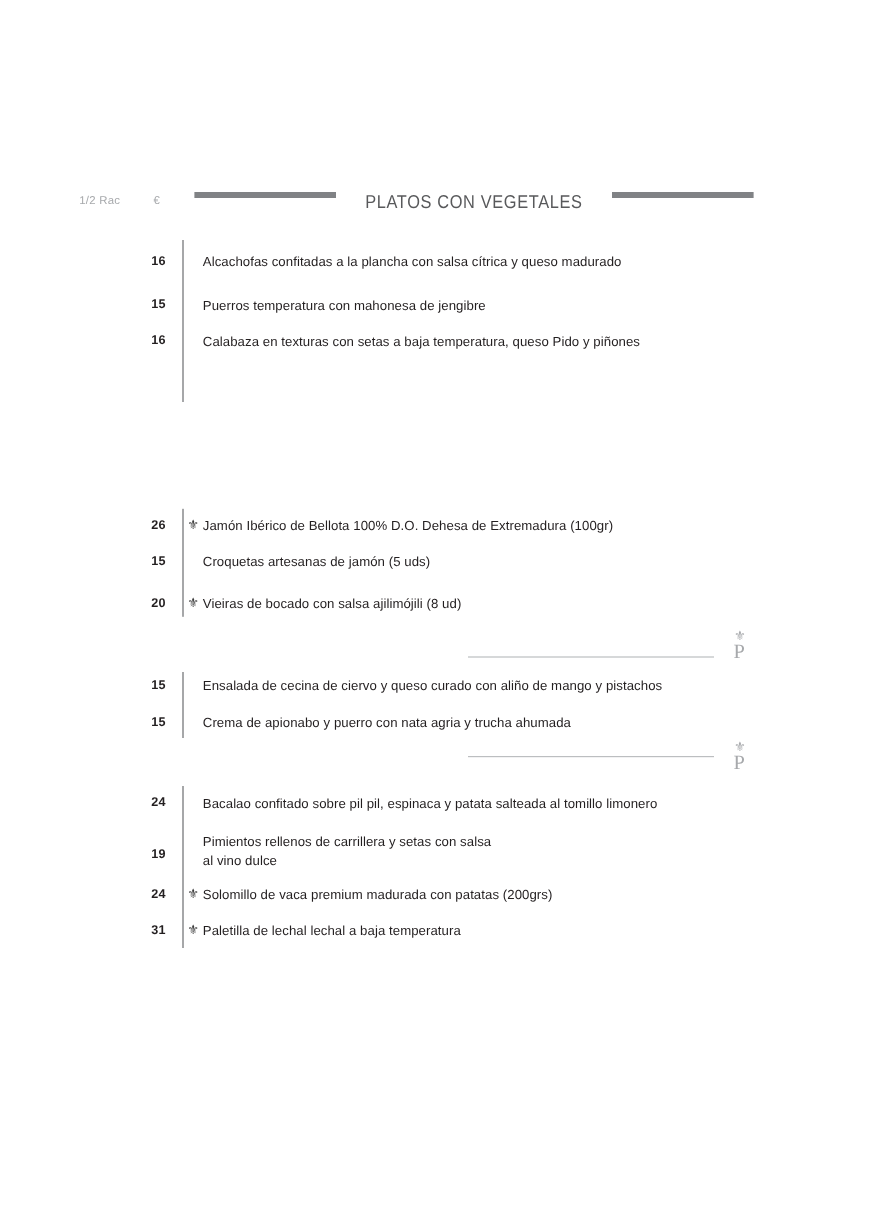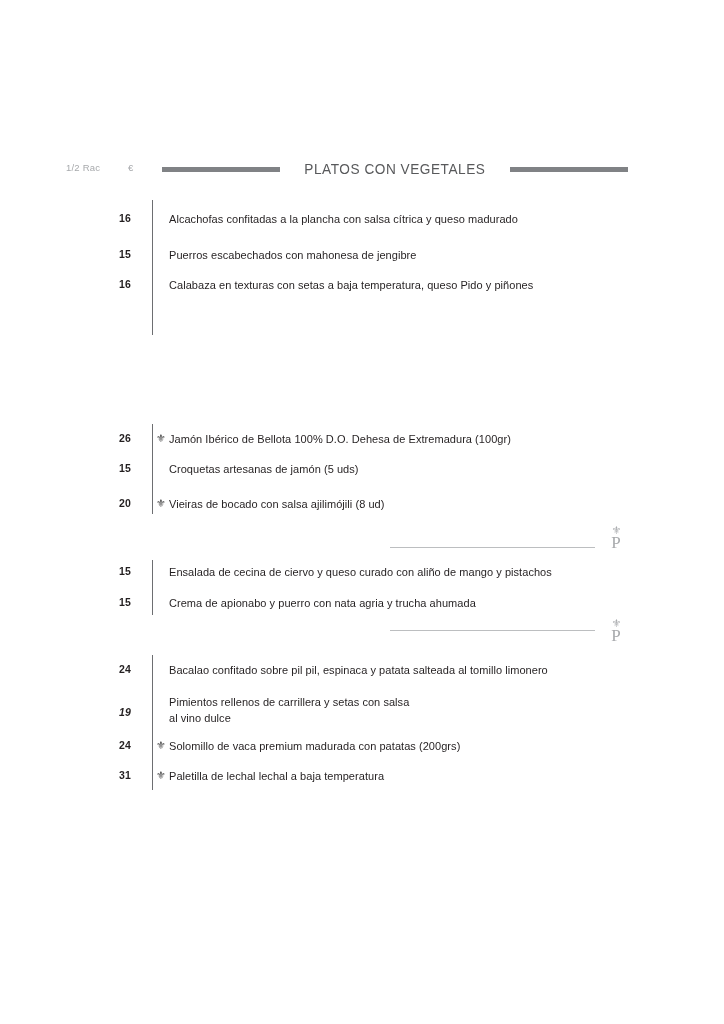--- a/index.html
+++ b/index.html
@@ -20,21 +20,21 @@
     position: relative;
     width: 724px;
     height: 788px;
     border-radius: 14px;
   }
 
   
   .section-head {
     position: absolute;
     display: flex;
-    align-items: center;
+    align-items: flex-start;
     width: 466px;
   }
   .rule {
     flex: 1 1 auto;
     height: 5px;
     background: #808285;
   }
   .rule.left { margin-right: 12px; }
   .rule.right { margin-left: 12px; }
   .section-title {
@@ -71,21 +71,21 @@
   
   .item {
     position: absolute;
     display: flex;
     align-items: flex-start;
   }
   .item .price {
     position: absolute;
     left: 0;
     width: 26px;
-    text-align: left;
+    text-align: center;
     font-size: 10.5px;
     font-weight: bold;
     color: #231f20;
     letter-spacing: 0.2px;
   }
   .item .glyph {
     position: absolute;
     left: 36px;
     width: 12px;
     text-align: center;
@@ -152,21 +152,21 @@
 
   <div class="item" style="left:119px; top:212px; width:560px;">
     <span class="price">16</span>
     <span class="glyph"></span>
     <span class="desc">Alcachofas confitadas a la plancha con salsa cítrica y queso maduradо</span>
   </div>
 
   <div class="item" style="left:119px; top:248px; width:560px;">
     <span class="price">15</span>
     <span class="glyph"></span>
-    <span class="desc">Puerros escabechados con mahonesa de jengibre</span>
+    <span class="desc">Puerros temperatura con mahonesa de jengibre</span>
   </div>
 
   <div class="item" style="left:119px; top:278px; width:560px;">
     <span class="price">16</span>
     <span class="glyph"></span>
     <span class="desc">Calabaza en texturas con setas a baja temperatura, queso Pido y piñones</span>
   </div>
 
 
   <div class="vline" style="left:152px; top:424px; height:90px;"></div>
@@ -215,21 +215,21 @@
     <span class="cr-letter">P</span>
   </div>
 
   <div class="item" style="left:119px; top:663px; width:560px;">
     <span class="price">24</span>
     <span class="glyph"></span>
     <span class="desc">Bacalao confitado sobre pil pil, espinaca y patata salteada al tomillo limonero</span>
   </div>
 
   <div class="item" style="left:119px; top:695px; width:560px;">
-    <span class="price" style="top:11px;font-style:italic;">19</span>
+    <span class="price" style="top:11px;">19</span>
     <span class="glyph"></span>
     <span class="desc">Pimientos rellenos de carrillera y setas con salsa
 al vino dulce</span>
   </div>
 
   <div class="item" style="left:119px; top:739px; width:560px;">
     <span class="price">24</span>
     <span class="glyph">⚜</span>
     <span class="desc">Solomillo de vaca premium madurada con patatas (200grs)</span>
   </div>

